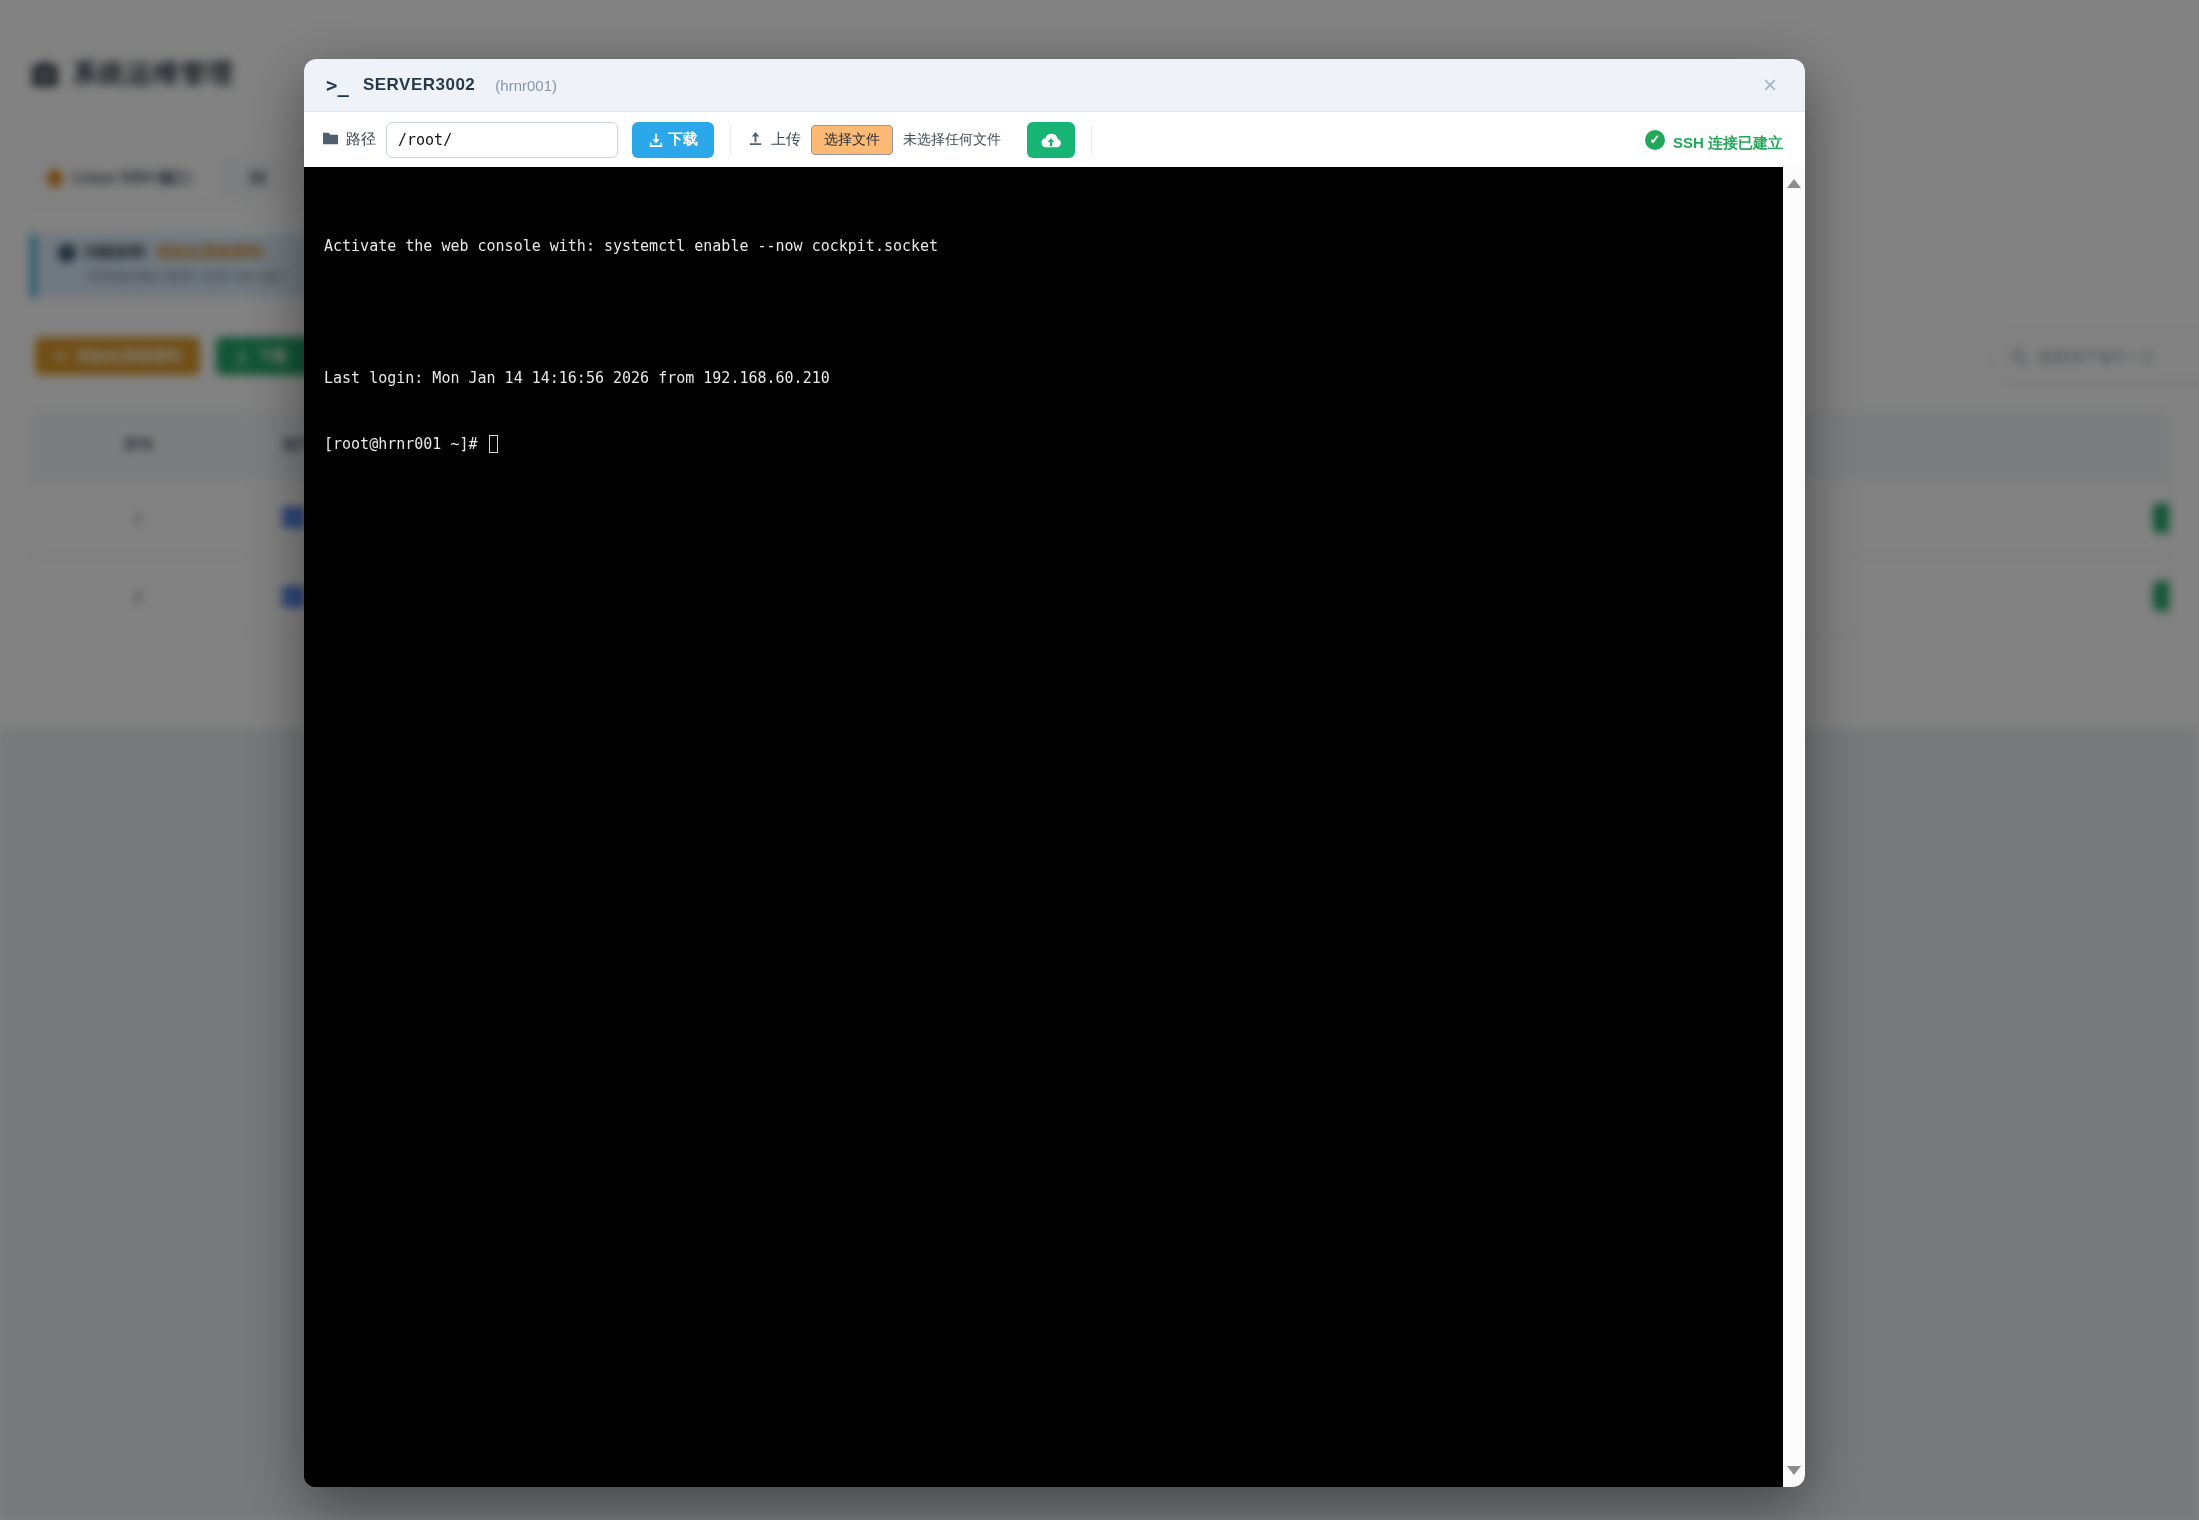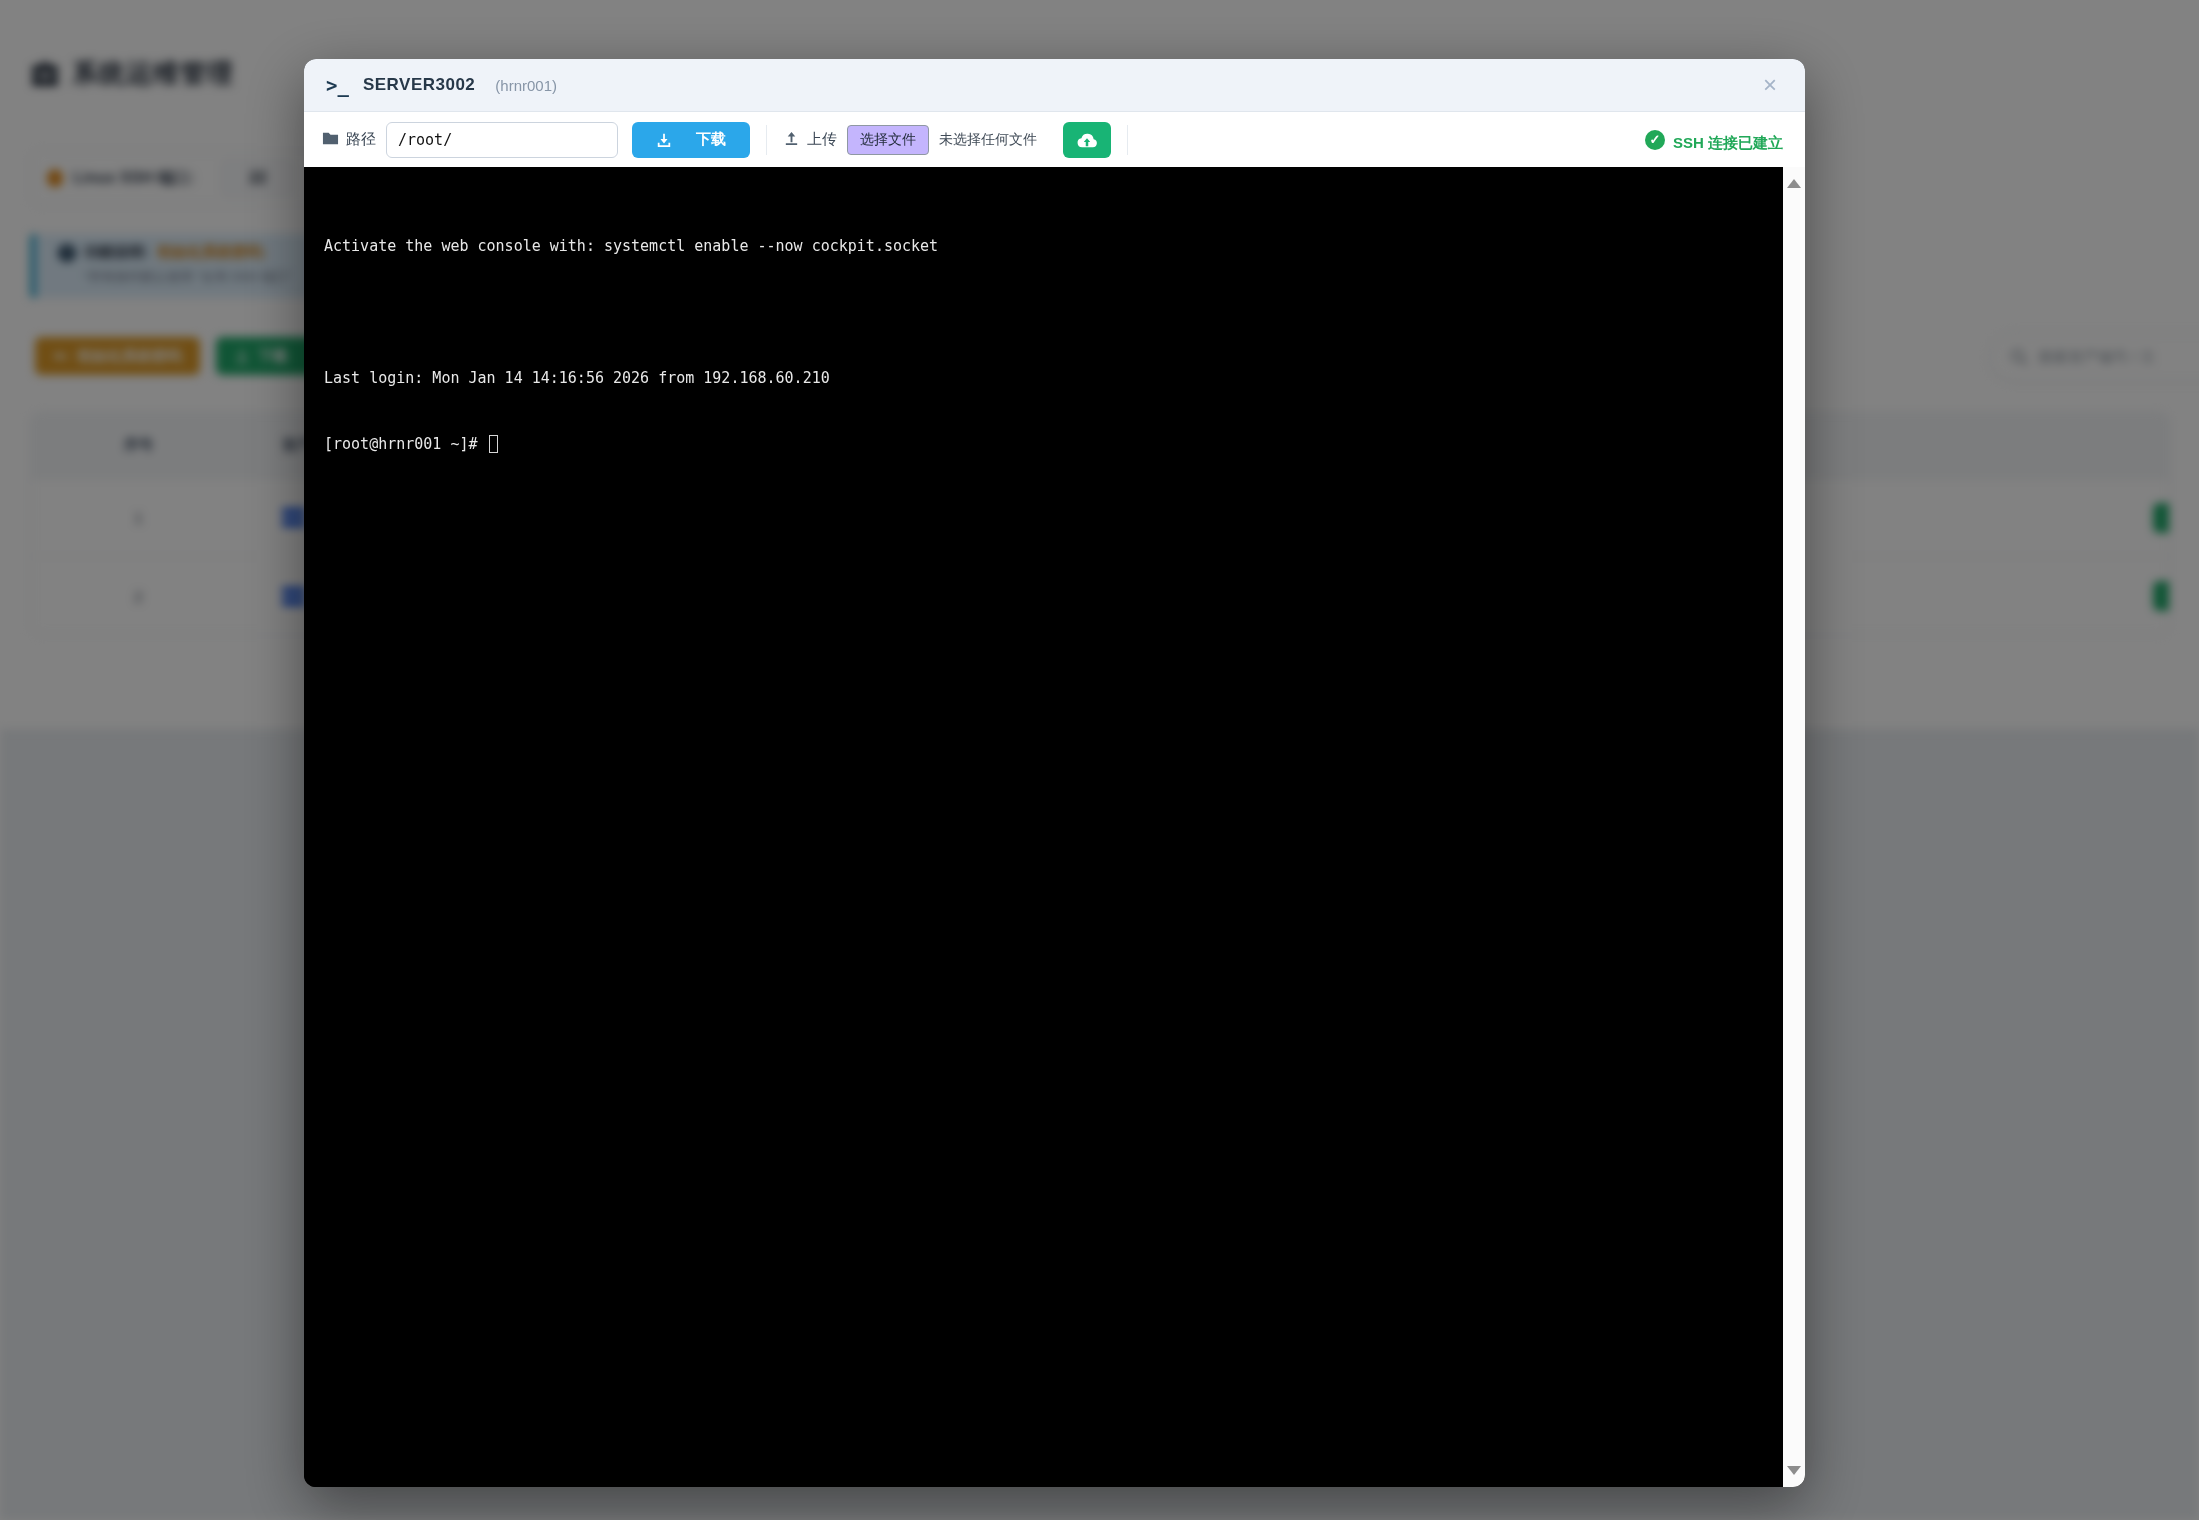--- a/index.html
+++ b/index.html
@@ -81,24 +81,24 @@
              background:none; border:none; padding:4px 6px; }
   .m-toolbar { height:55px; flex:0 0 55px; background:#fff; display:flex; align-items:center;
                padding:0 18px; }
   .tb-label { display:flex; gap:7px; font-size:15px; color:#3a4654;
               white-space:nowrap; }
   .tb-icon { width:17px; height:17px; color:#51606f; }
   .path-input { width:232px; height:36px; border:1px solid #ccd4de; border-radius:6px;
                 padding:0 11px; font-family:"DejaVu Sans Mono", monospace; font-size:15px;
                 color:#111; margin-left:10px; outline:none; background:#fff; }
   .btn-download { height:36px; border:none; border-radius:6px; background:#2ba7ea; color:#fff;
-                  font-size:15px; font-weight:600; display:flex; align-items:center; gap:24px;
-                  padding:0 24px; margin-left:14px; cursor:pointer; }
+                  font-size:15px; font-weight:600; display:flex; align-items:center; gap:4px;
+                  padding:0 16px; margin-left:14px; cursor:pointer; }
   .vdiv { width:1px; height:30px; background:#e6ebf0; margin:0 16px; flex:0 0 1px; }
-  .btn-file { height:30px; border:1px solid #8f98a3; border-radius:4px; background:#c4b5fd;
+  .btn-file { height:30px; border:1px solid #8f98a3; border-radius:4px; background:#fdba74;
               font-size:14px; color:#1f2937; padding:0 12px; margin-left:10px; cursor:pointer;
               font-family:"Liberation Sans", sans-serif; }
   .no-file { font-size:14px; color:#404b57; margin-left:10px; white-space:nowrap; }
   .btn-cloud { width:48px; height:36px; border:none; border-radius:6px; background:#18b475;
                display:flex; align-items:center; justify-content:center; margin-left:26px;
                cursor:pointer; color:#fff; }
   .cloud-icon { width:22px; height:18px; }
   .spacer { flex:1; }
   .ssh-status { display:flex; align-items:center; gap:8px; padding-right:4px; }
   .check-circle { width:20px; height:20px; border-radius:50%; background:#21a858; color:#fff;

